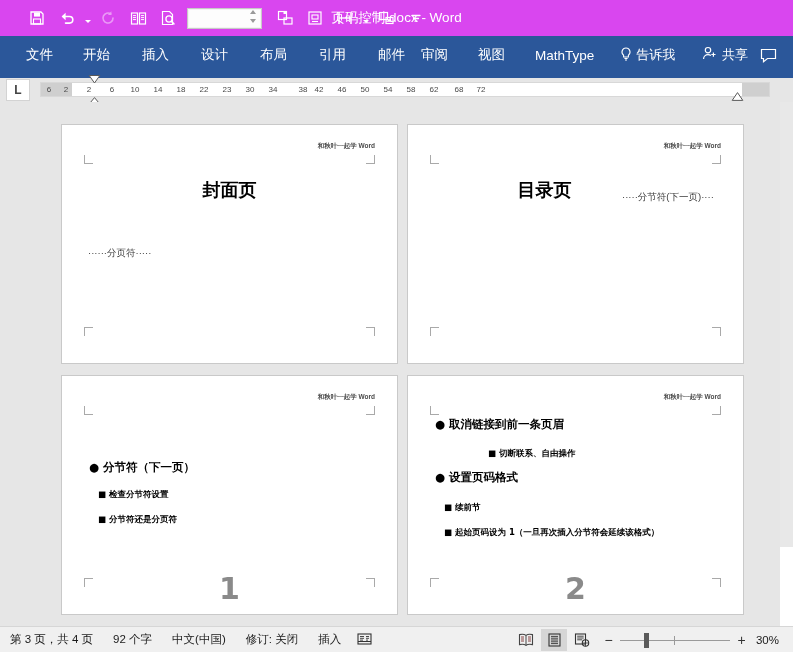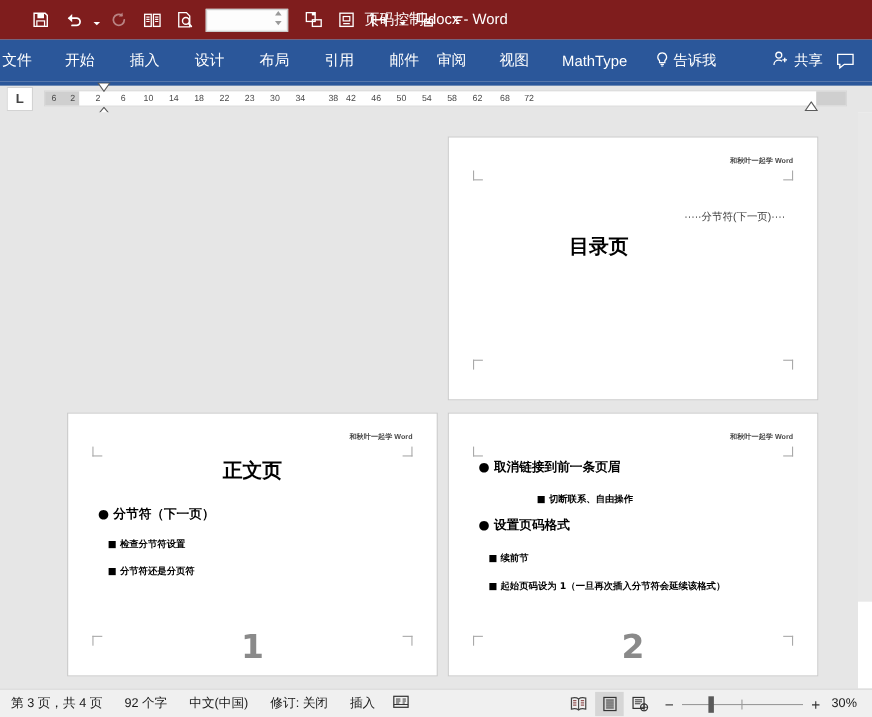--- a/index.html
+++ b/index.html
@@ -5,21 +5,21 @@
   * { box-sizing: border-box; margin:0; padding:0; }
   html,body { width:793px; height:652px; overflow:hidden; }
   body {
     font-family: "Liberation Sans", "DejaVu Sans", sans-serif;
     background:#e6e6e6;
     -webkit-font-smoothing: none;
   }
   
   .titlebar {
     position:absolute; left:0; top:0; width:793px; height:36px;
-    background:#7f1d1d; display:flex; align-items:flex-start;
+    background:#d946ef; display:flex; align-items:flex-start;
   }
   .qat { display:flex; align-items:center; height:36px; padding-left:22px; gap:0px; }
   .qitem {
     width:30px; height:28px; display:flex; align-items:center; justify-content:center;
     color:#ffffff;
   }
   .qitem svg { display:block; }
   .qitem.disabled { opacity:0.45; }
   .qcaret { width:11px; height:28px; display:flex; align-items:flex-end; justify-content:center; padding-bottom:9px; }
   .qcaret i {
@@ -125,21 +125,21 @@
   .mk { position:absolute; width:9px; height:9px; }
   .mk.tl { left:22px; top:30px; border-left:1px solid #a9a9a9; border-bottom:1px solid #a9a9a9; }
   .mk.tr { right:22px; top:30px; border-right:1px solid #a9a9a9; border-bottom:1px solid #a9a9a9; }
   .mk.bl { left:22px; bottom:27px; border-left:1px solid #a9a9a9; border-top:1px solid #a9a9a9; }
   .mk.br { right:22px; bottom:27px; border-right:1px solid #a9a9a9; border-top:1px solid #a9a9a9; }
   .ptitle {
     position:absolute; width:100%; text-align:center; font-size:18px; font-weight:bold;
     color:#000; font-family:"DejaVu Sans","Liberation Sans",sans-serif;
   }
   .p1 .ptitle { top:53px; }
-  .p2 .ptitle { top:53px; text-align:center;margin-top:34px; }
+  .p2 .ptitle { top:53px; text-align:center; }
   .p3 .ptitle { top:40px; }
   .breakmark {
     position:absolute; font-size:9px; color:#3a3a3a; white-space:nowrap;
   }
   .p1 .breakmark { left:26px; top:122px; font-size:9.5px; }
   .p2 .breakmark { left:214px; top:66px; font-size:9.5px; }
   .bl1 {
     position:absolute; font-size:11.5px; font-weight:bold; color:#000; white-space:nowrap;
     font-family:"DejaVu Sans","Liberation Sans",sans-serif;
   }
@@ -275,21 +275,21 @@
         <path d="M2 5.5h8M3.5 8.5h5M5 11.2h2" stroke="#fff" stroke-width="1.3" stroke-linecap="round"></path>
       </svg>
     </div>
   </div>
 
   <div class="title-text">页码控制.docx  -  Word</div>
 
 </div>
 
 <div class="ribbon">
-  <span class="rtab" style="margin-left:2px;">文件</span>
+  <span class="rtab" style="margin-left:26px;">文件</span>
   <span class="rtab" style="margin-left:30px;">开始</span>
   <span class="rtab" style="margin-left:32px;">插入</span>
   <span class="rtab" style="margin-left:32px;text-align:center;">设计</span>
   <span class="rtab" style="margin-left:32px;">布局</span>
   <span class="rtab" style="margin-left:32px;">引用</span>
   <span class="rtab" style="margin-left:32px;">邮件</span>
   <span class="rtab" style="margin-left:16px;">审阅</span>
   <span class="rtab" style="margin-left:30px;">视图</span>
   <span class="rtab" style="margin-left:30px;">MathType</span>
 
@@ -388,38 +388,46 @@
 
   <span class="vr-num" style="top:212px">22</span>
 
   <span class="vr-num" style="top:228px">28</span>
   <span class="vr-num" style="top:244px">30</span>
 
 </div>
 
 <div class="canvas">
 
+  <div class="page p1">
+    <span class="hdrtext">和秋叶一起学 Word</span>
+    <span class="mk tl"></span>
+    <span class="mk tr"></span>
+    <span class="mk bl"></span>
+    <span class="mk br"></span>
+    <div class="ptitle">封面页</div>
+    <div class="breakmark">······分页符·····</div>
+  </div>
 
   <div class="page p2">
     <span class="hdrtext">和秋叶一起学 Word</span>
     <span class="mk tl"></span>
     <span class="mk tr"></span>
     <span class="mk bl"></span>
     <span class="mk br"></span>
     <div class="ptitle" style="text-align:center;padding-right:62px;">目录页</div>
     <div class="breakmark">·····分节符(下一页)····</div>
   </div>
 
   <div class="page p3">
     <span class="hdrtext">和秋叶一起学 Word</span>
     <span class="mk tl"></span>
     <span class="mk tr"></span>
     <span class="mk bl"></span>
     <span class="mk br"></span>
-    <div class="ptitle">正文页</div>
     <div class="bl1" style="left:27px; top:84px;">
       <span>●</span>
       <span>分节符（下一页）</span>
     </div>
     <div class="bl2" style="left:36px; top:113px;">
       <span>■</span>
       <span>检查分节符设置</span>
     </div>
     <div class="bl2" style="left:36px; top:138px;">
       <span>■</span>

